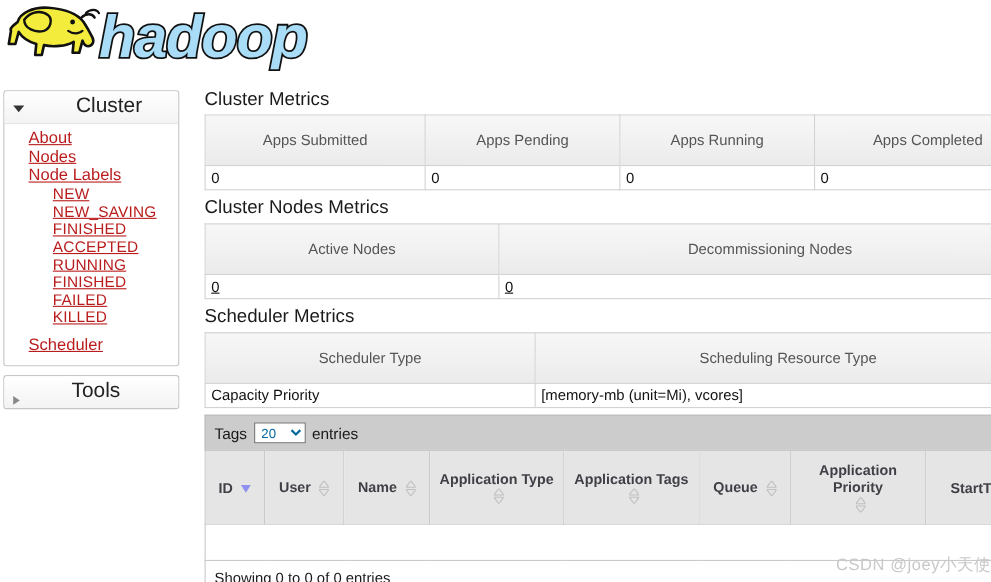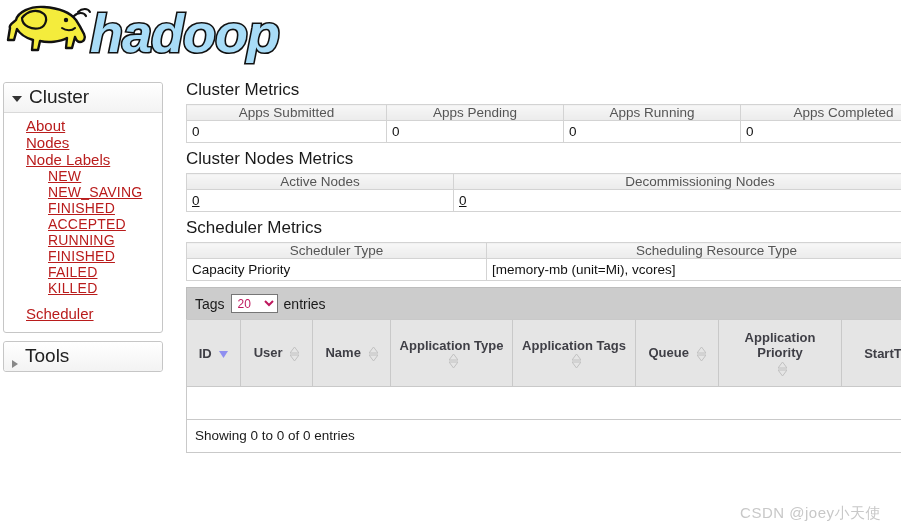--- a/index.html
+++ b/index.html
@@ -51,20 +51,21 @@
   .nav-head {
     font-size: 19px;
     color: #222222;
     padding: 3px 6px 4px 6px;
     background: linear-gradient(to bottom, #ffffff 0%, #f3f3f3 100%);
     border-bottom: 1px solid #d9d9d9;
     border-radius: 3px 3px 0 0;
     display: flex;
     align-items: center;
     white-space: nowrap;
+    gap: 40px;
   }
   .nav-head.collapsed { border-bottom: none; border-radius: 3px; align-items: flex-end; }
   .tri {
     display: inline-block;
     width: 0; height: 0;
     margin-right: 7px;
     margin-left: 2px;
   }
   .tri-down {
     border-left: 5px solid transparent;
@@ -121,21 +122,21 @@
     table-layout: fixed;
     margin-bottom: 6px;
     font-size: 13px;
   }
   table.metrics th {
     background: linear-gradient(to bottom, #f7f7f7 0%, #ebebeb 100%);
     border: 1px solid #d3d3d3;
     color: #555555;
     font-weight: normal;
     text-align: center;
-    padding: 0 6px;
+    padding: 15px 6px;
     font-size: 13.5px;
     white-space: nowrap;
     overflow: hidden;
   }
   table.metrics td {
     border: 1px solid #d3d3d3;
     border-top: none;
     padding: 3px 5px;
     color: #111111;
     text-align: left;
@@ -165,21 +166,21 @@
     align-items: center;
     gap: 6px;
     height: 19px;
   }
   #length-select {
     font-family: "Liberation Sans", sans-serif;
     font-size: 12px;
     padding: 1px 2px;
     border: 1px solid #767676;
     background: #ffffff;
-    color: #be185d;
+    color: #0369a1;
     height: 19px;
   }
   table.apps {
     border-collapse: collapse;
     width: 760px;
     table-layout: fixed;
   }
   table.apps th {
     background: #e5e5e5;
     border: 1px solid #c9c9c9;
@@ -213,21 +214,21 @@
     border-top: none;
     padding: 8px 8px 9px 8px;
     font-size: 13.5px;
     color: #1a1a1a;
     background: #ffffff;
   }
 
   
   #watermark {
     position: absolute;
-    right: 20px;
+    right: 0;
     bottom: 6px;
     font-size: 15px;
     color: #c8c8c8;
     letter-spacing: 0.5px;
     white-space: nowrap;
   }
 </style>
 </head>
 <body>
 

